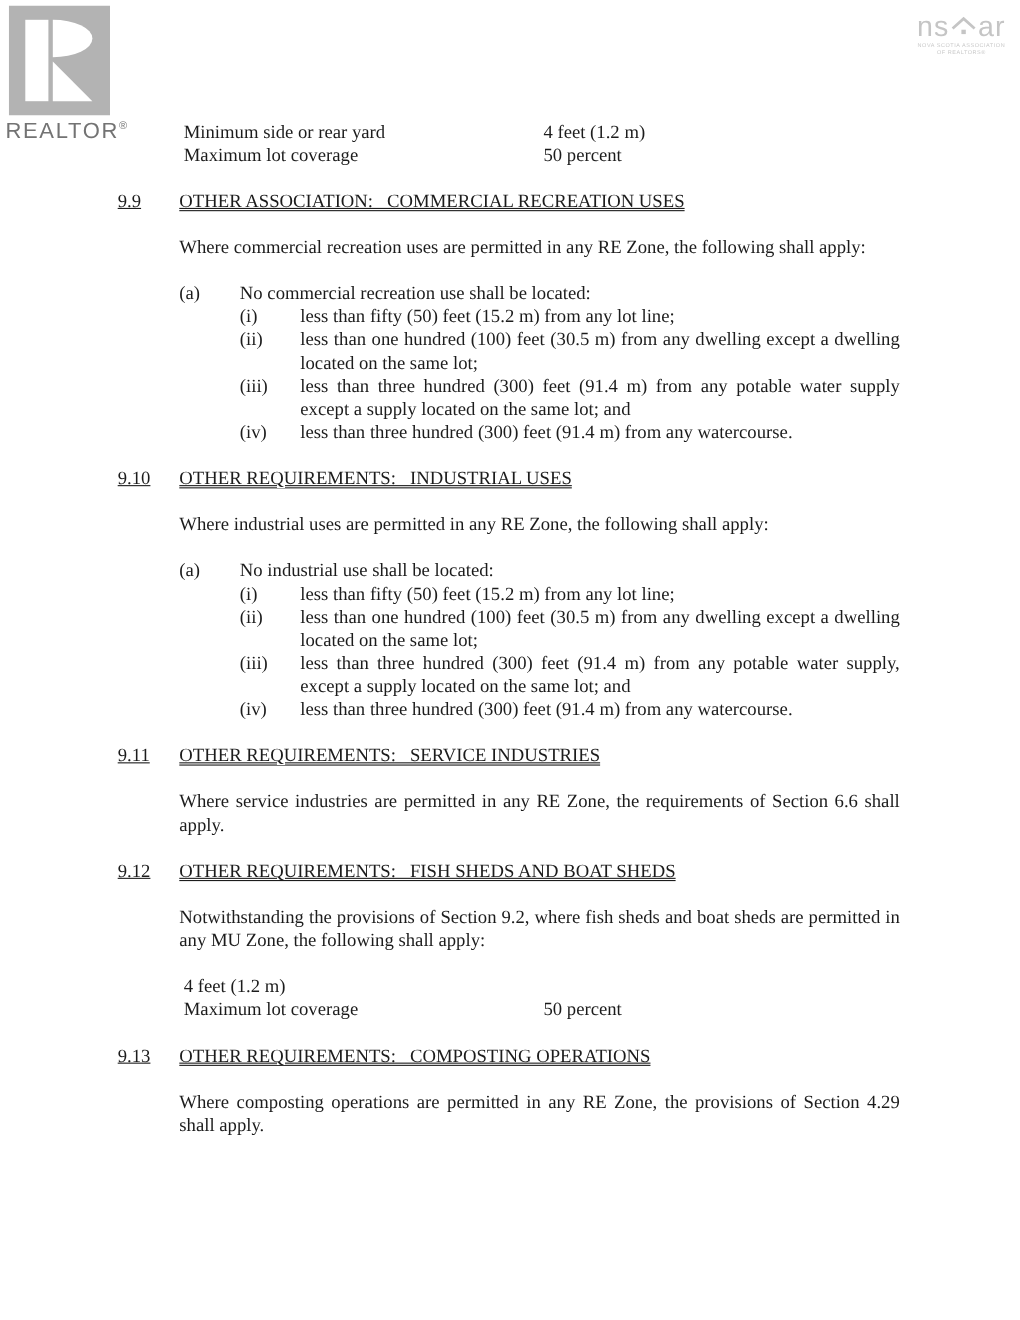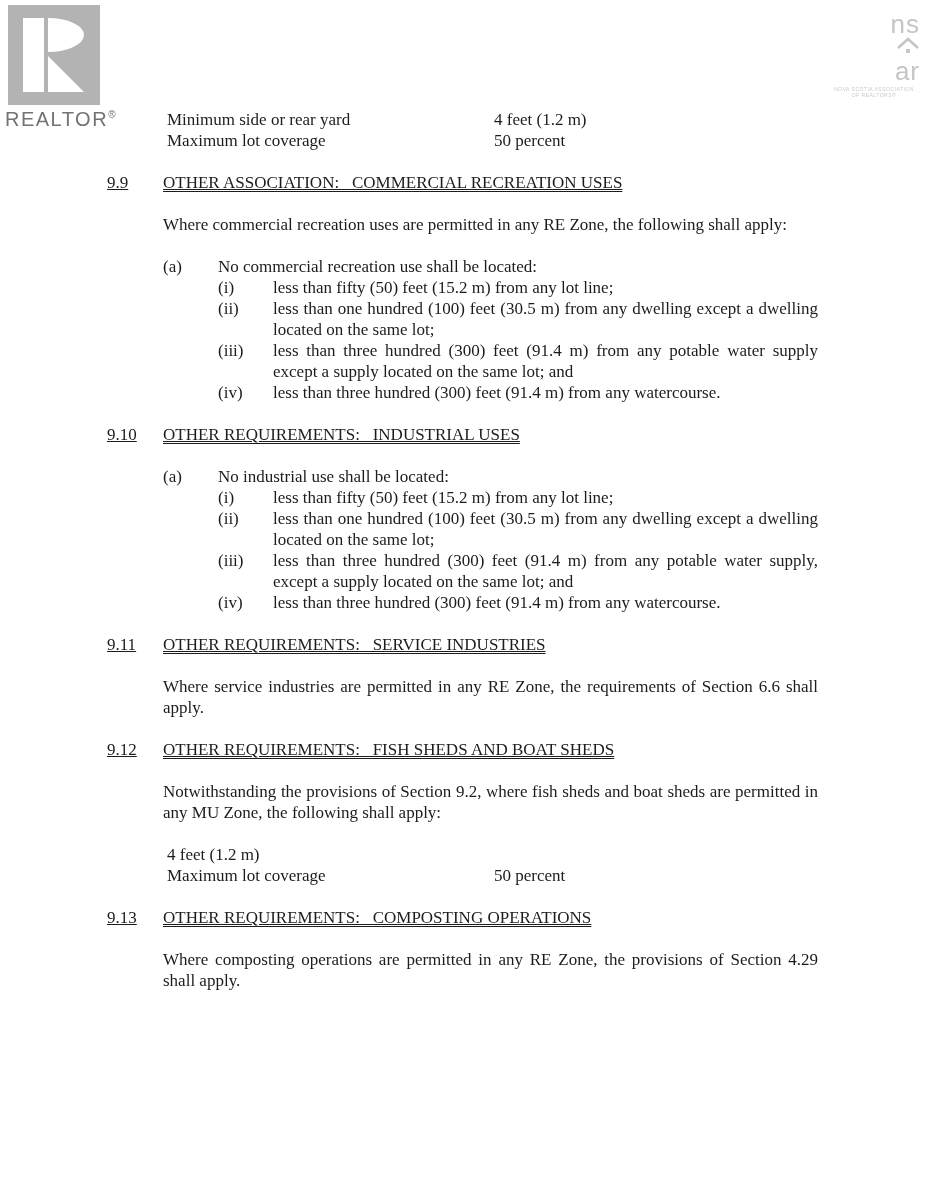--- a/index.html
+++ b/index.html
@@ -45,21 +45,20 @@
   }
   .nsar-word {
     display: flex;
     align-items: flex-end;
     justify-content: center;
     gap: 1px;
     font-size: 26px;
     line-height: 24px;
     letter-spacing: 1px;
     color: #c5c5c5;
-    flex-direction: column;
   }
   .nsar-word svg { display: block; margin-bottom: 1px; }
   .nsar-tagline {
     margin-top: 3px;
     font-size: 5px;
     line-height: 6px;
     letter-spacing: 0.5px;
     color: #c9c9c9;
     white-space: nowrap;
   }
@@ -194,20 +193,21 @@
           </div>
         </div>
       </div>
     </section>
 
     <section>
       <div class="sec-head block">
         <span>9.10</span>
         <h2 class="sec-title">OTHER REQUIREMENTS:   INDUSTRIAL USES</h2>
       </div>
+      <p class="para">Where industrial uses are permitted in any RE Zone, the following shall apply:</p>
       <div class="clause">
         <span>(a)</span>
         <div>
           <p>No industrial use shall be located:</p>
           <div class="subitem">
             <span>(i)</span>
             <p>less than fifty (50) feet (15.2 m) from any lot line;</p>
           </div>
           <div class="subitem">
             <span>(ii)</span>

